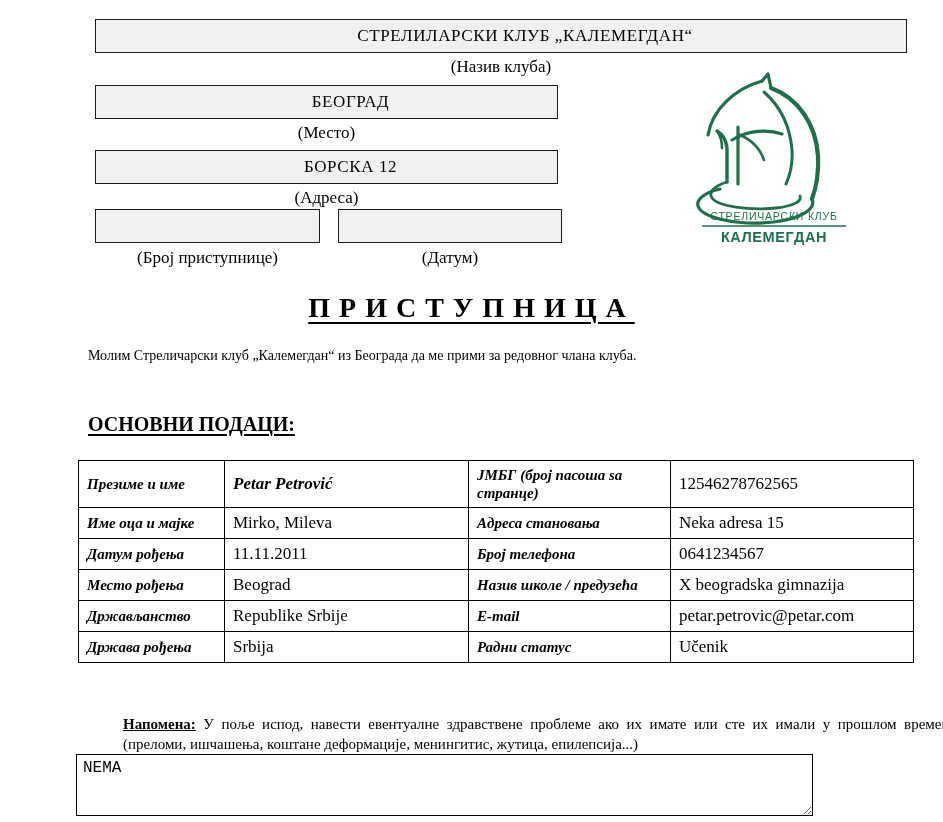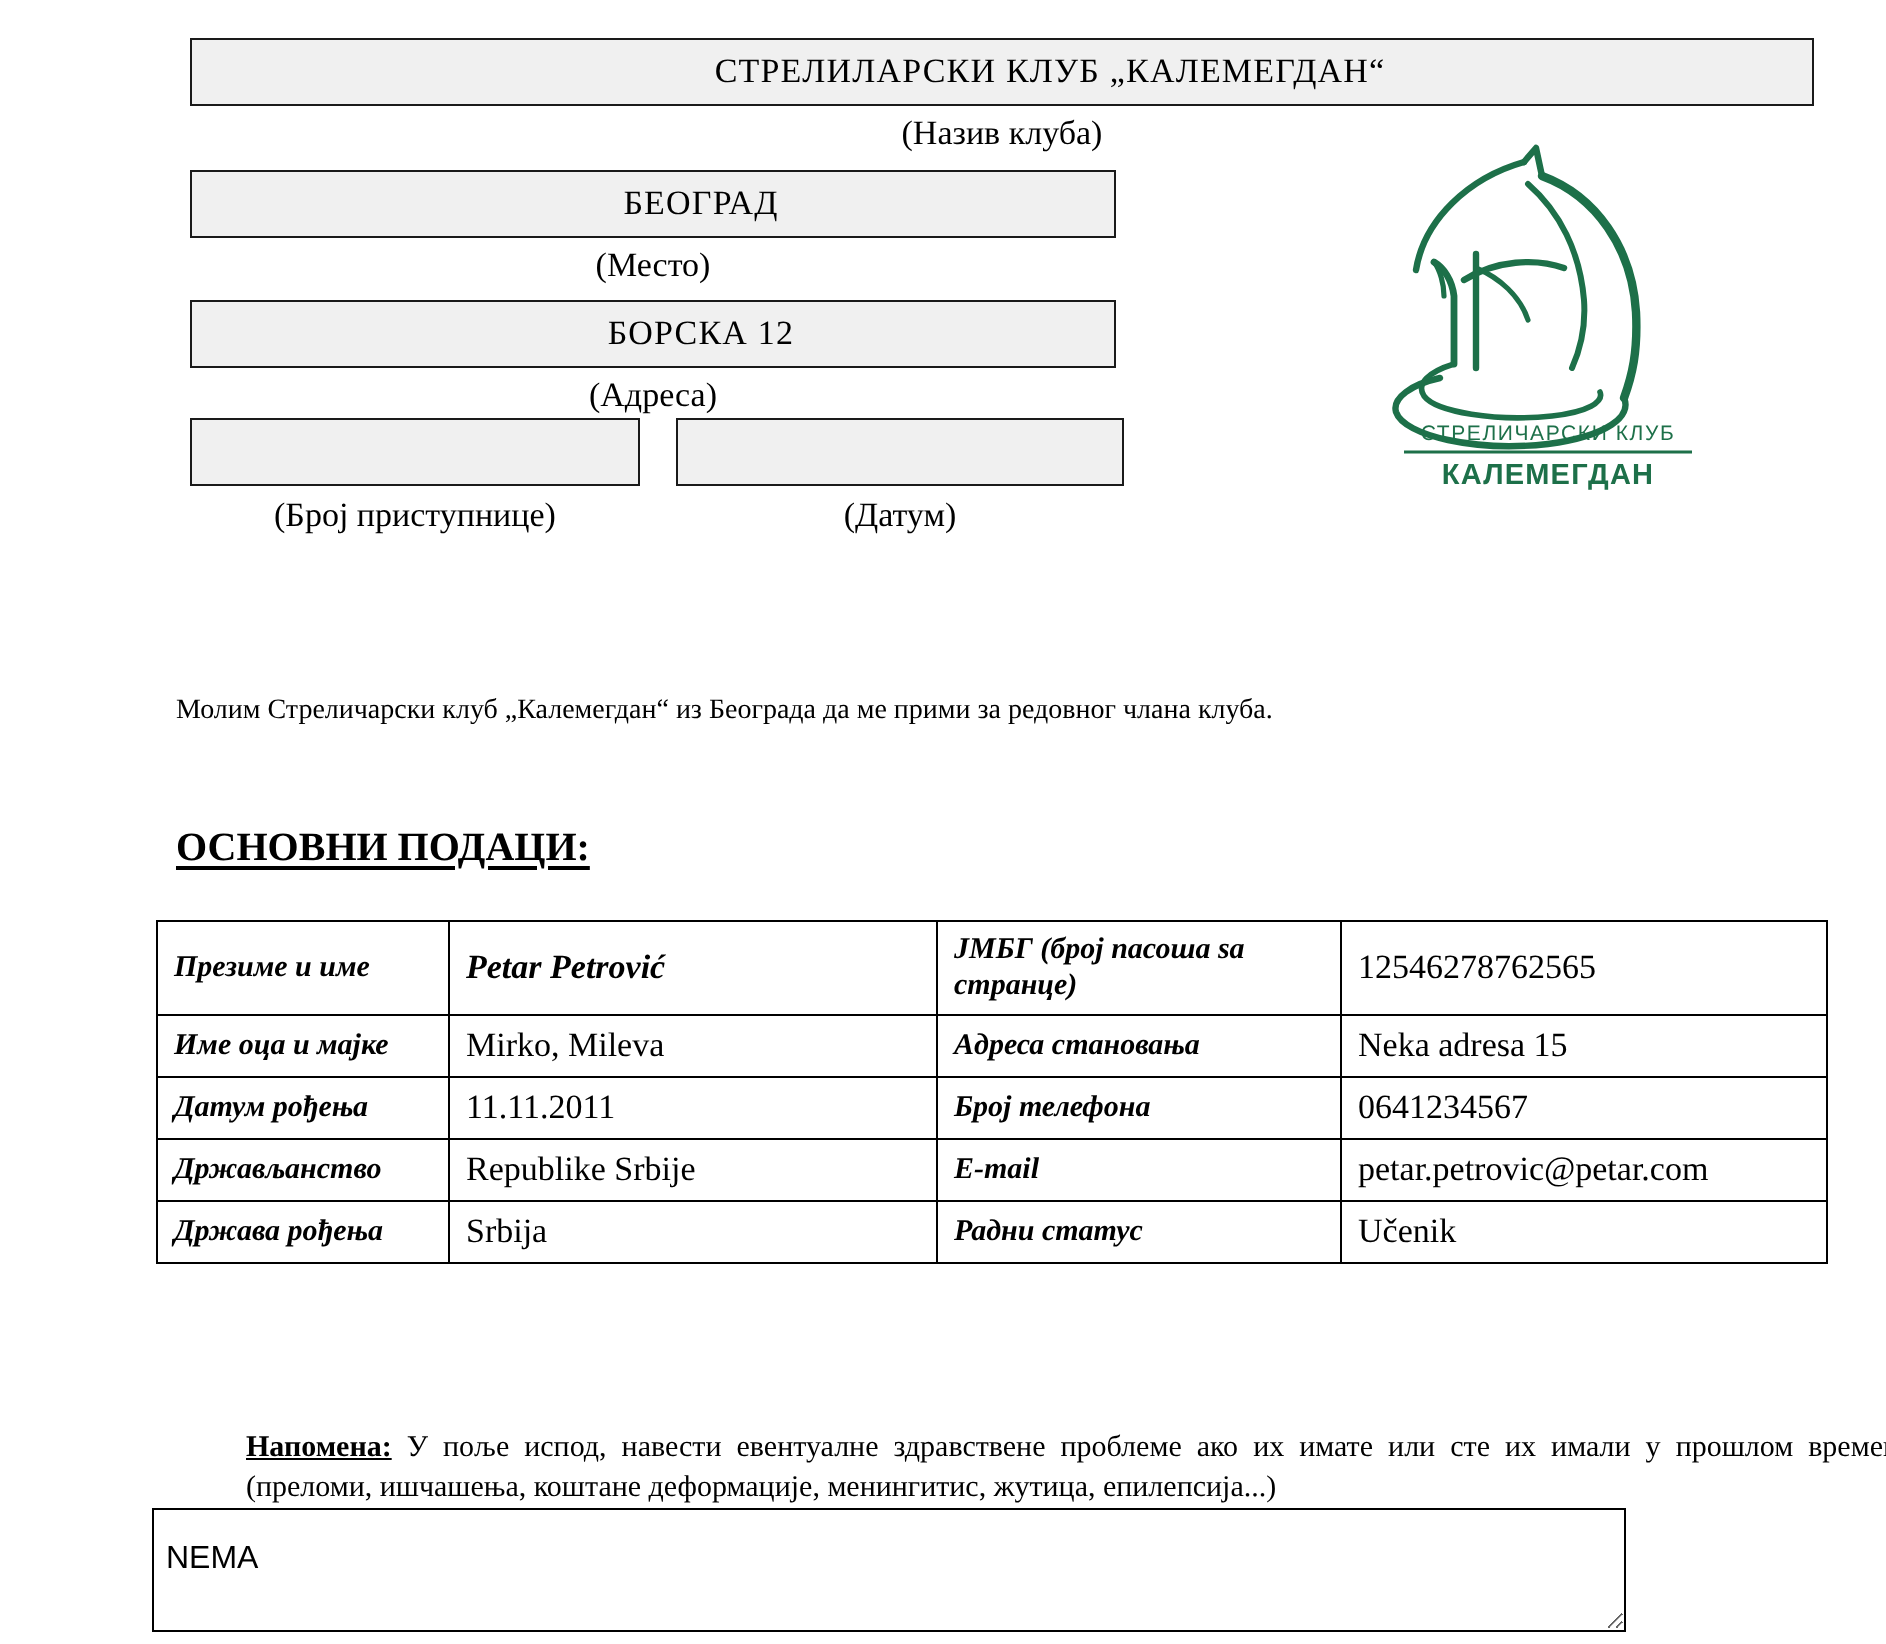--- a/index.html
+++ b/index.html
@@ -173,23 +173,23 @@
     font-weight: bold;
     text-decoration: underline;
   }
   #note-textarea {
     position: absolute;
     left: 76px; top: 754px;
     width: 737px; height: 62px;
     border: 1px solid #000000;
     box-sizing: border-box;
     background: #ffffff;
-    padding: 15px 6px;
+    padding: 3px 6px;
     font-size: 16px;
-    font-family: Liberation Sans, sans-serif;
+    font-family: Liberation Mono, monospace;
     color: #000;
     line-height: 20px;
   }
 </style>
 </head>
 <body>
 
 <div class="page">
 
   <div class="field-box" id="club-name-box">СТРЕЛИЛАРСКИ КЛУБ „КАЛЕМЕГДАН“</div>
@@ -232,20 +232,21 @@
         <path d="M136 127 C 140 136, 128 146, 98 150 C 62 154, 26 146, 22 134 C 20 127, 30 120, 44 117" stroke-width="3.2"></path>
 
         <path d="M51 110 C 38 114, 32 120, 36 126 C 42 134, 72 139, 100 136 C 118 134, 126 129, 124 124" stroke-width="2.8"></path>
       </g>
       <text x="98" y="170" text-anchor="middle" font-family="Liberation Sans, sans-serif" font-size="14.5" letter-spacing="0.6" fill="#1d7049" font-weight="bold">КАЛЕМЕГДАН</text>
       <text x="98" y="148" text-anchor="middle" font-family="Liberation Sans, sans-serif" font-size="10.5" letter-spacing="0.8" fill="#1d7049">СТРЕЛИЧАРСКИ КЛУБ</text>
       <line x1="26" y1="154" x2="170" y2="154" stroke="#1d7049" stroke-width="1.6"></line>
     </svg>
   </div>
 
+  <div id="doc-title">ПРИСТУПНИЦА</div>
 
   <div id="intro">Молим Стреличарски клуб „Калемегдан“ из Београда да ме прими за редовног члана клуба.</div>
 
   <div id="section-heading">ОСНОВНИ ПОДАЦИ:</div>
 
   <table id="data-table">
     <colgroup>
       <col class="c1">
         <col class="c2">
         <col class="c3">
@@ -264,20 +265,26 @@
         <td class="lbl">Адреса становања</td>
         <td class="val">Neka adresa 15</td>
       </tr>
       <tr>
         <td class="lbl">Датум рођења</td>
         <td class="val">11.11.2011</td>
         <td class="lbl">Број телефона</td>
         <td class="val">0641234567</td>
       </tr>
       <tr>
+        <td class="lbl">Место рођења</td>
+        <td class="val">Beograd</td>
+        <td class="lbl">Назив школе / предузећа</td>
+        <td class="val">X beogradska gimnazija</td>
+      </tr>
+      <tr>
         <td class="lbl">Држављанство</td>
         <td class="val">Republike Srbije</td>
         <td class="lbl">E-mail</td>
         <td class="val">petar.petrovic@petar.com</td>
       </tr>
       <tr>
         <td class="lbl">Држава рођења</td>
         <td class="val">Srbija</td>
         <td class="lbl">Радни статус</td>
         <td class="val">Učenik</td>

